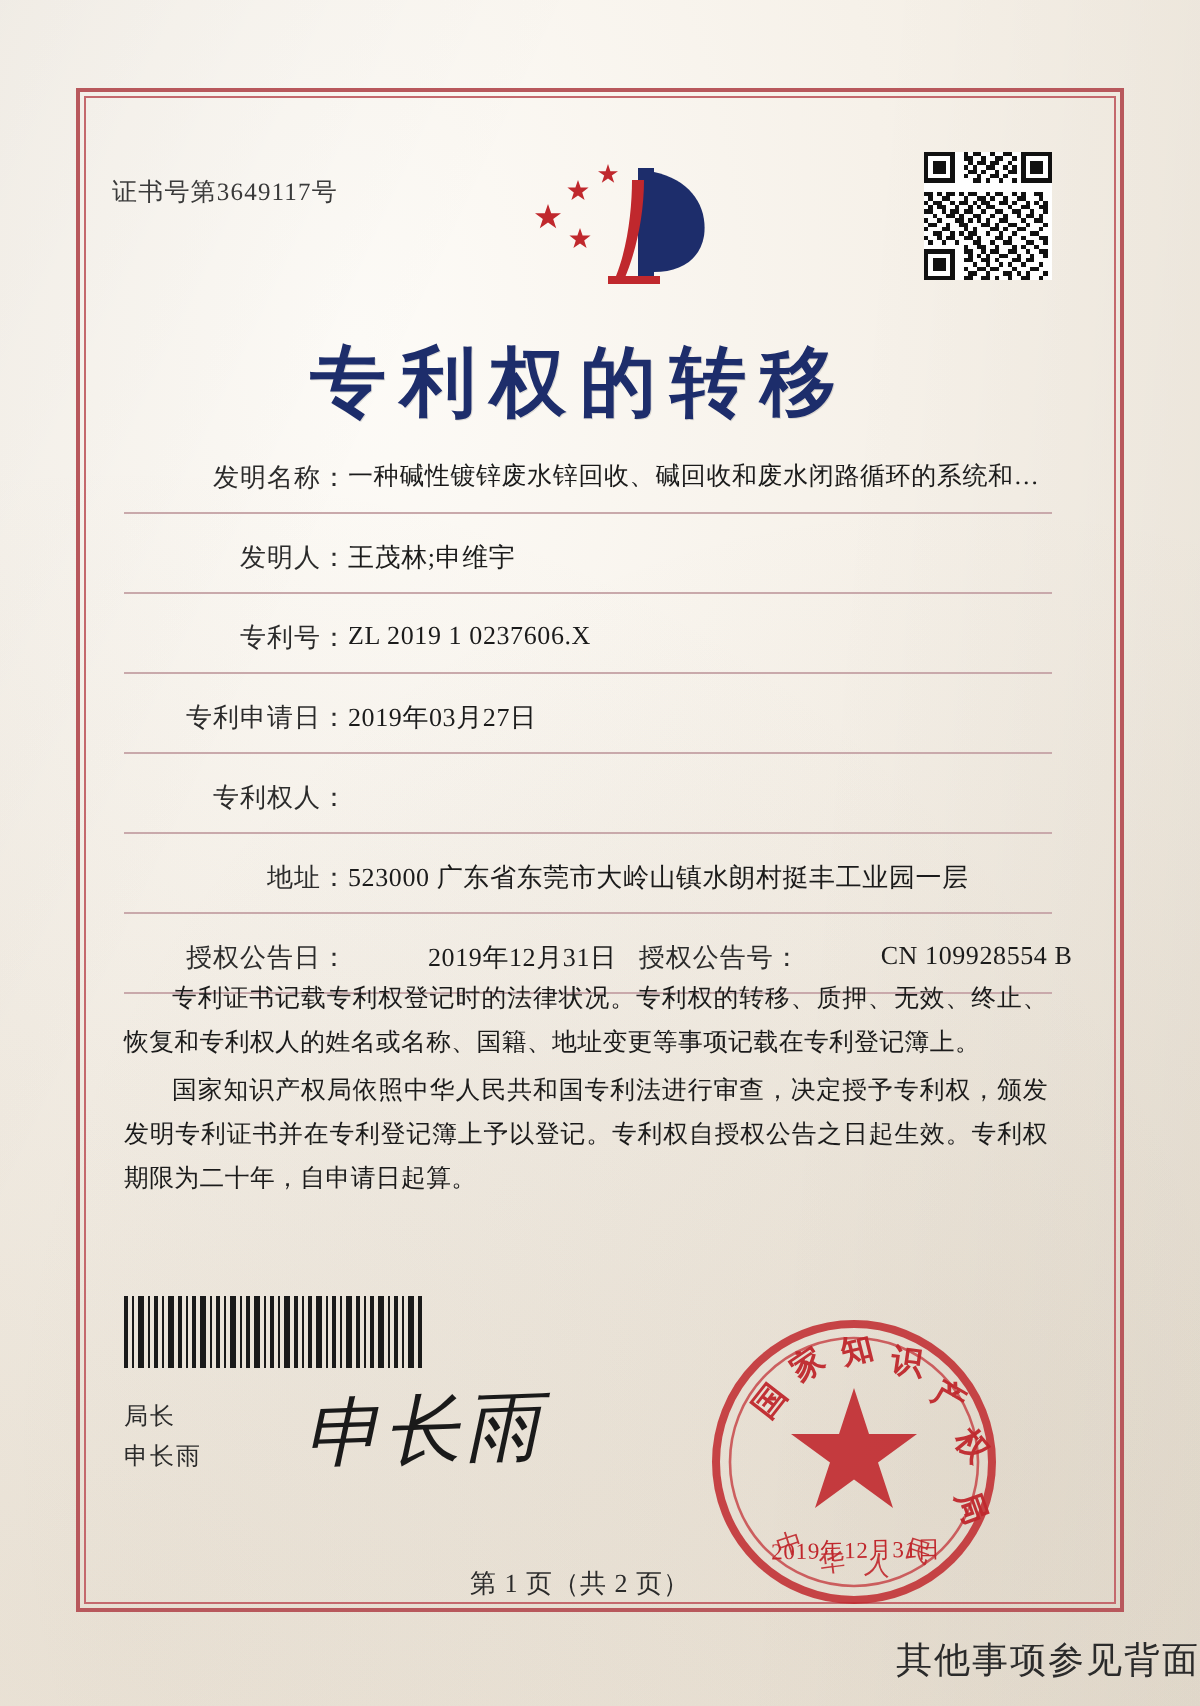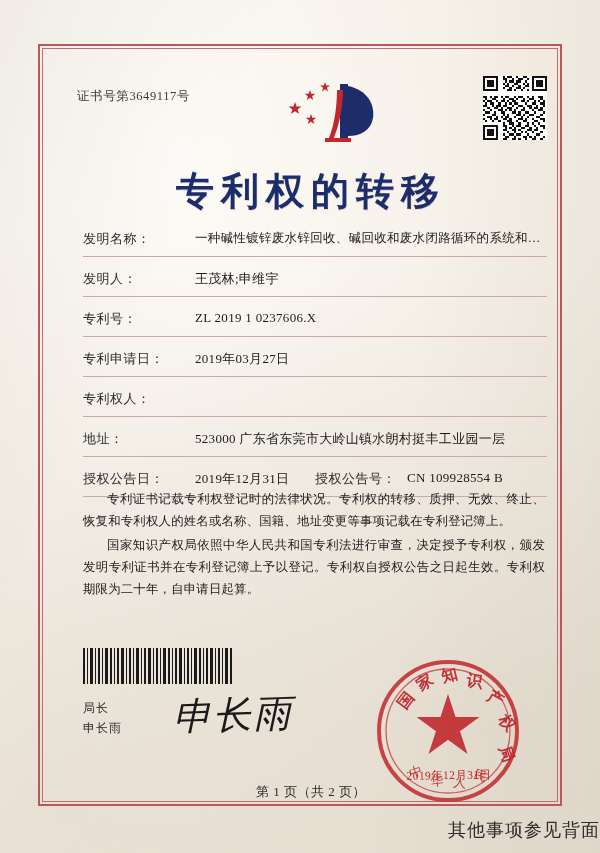--- a/index.html
+++ b/index.html
@@ -45,21 +45,21 @@
     position: absolute;
     left: 42px;
     top: 48px;
     width: 516px;
     height: 754px;
     border: 1px solid #c4696d;
     box-sizing: border-box;
   }
   .content {
     position: absolute;
-    left: 53px;
+    left: 32px;
     top: 48px;
     width: 516px;
     height: 564px;
   }
 
   
   .cert-no {
     position: absolute;
     left: 24px;
     top: 40px;
@@ -112,37 +112,39 @@
     margin-bottom: 13px;
     min-height: 20px;
   }
   .label {
     width: 112px;
     flex: 0 0 112px;
     font-size: 13px;
     color: #2b2b2b;
     letter-spacing: 0.5px;
     white-space: nowrap;
+    text-align: right;
   }
   .value {
     flex: 1;
     font-size: 13px;
     color: #1b1b1b;
     letter-spacing: 0.3px;
     white-space: nowrap;
     overflow: hidden;
     text-overflow: ellipsis;
   }
   .value.small {
     font-size: 12.5px;
   }
   .half {
     display: flex;
     flex: 1;
     align-items: flex-start;
+    gap: 40px;
   }
   .half .label {
     width: 112px;
     flex: 0 0 112px;
   }
   .half.right .label {
     width: 92px;
     flex: 0 0 92px;
   }
 

